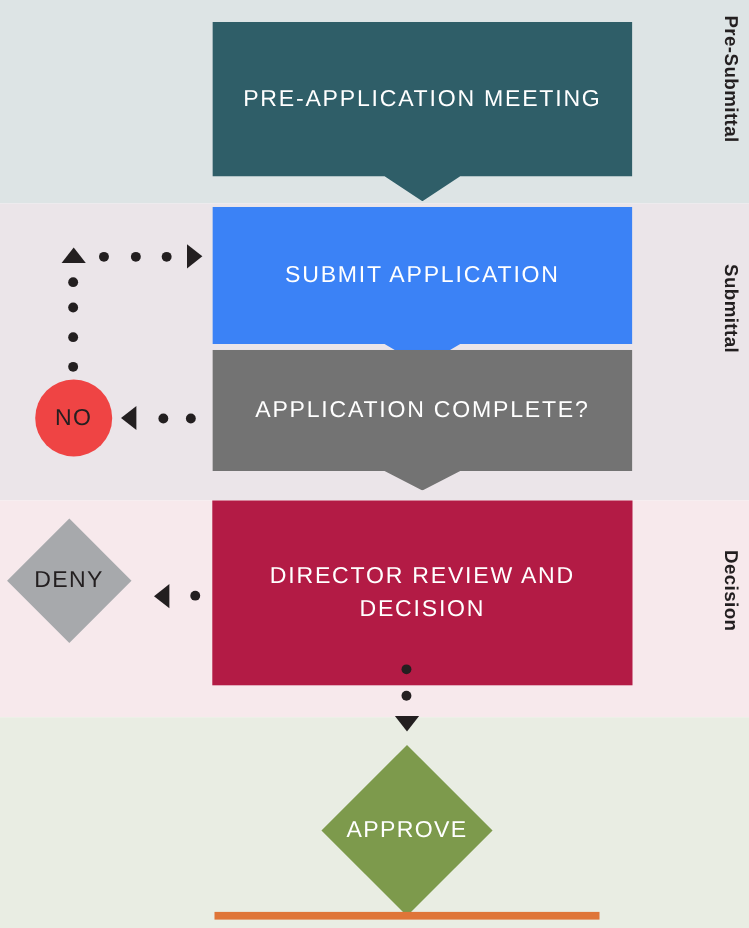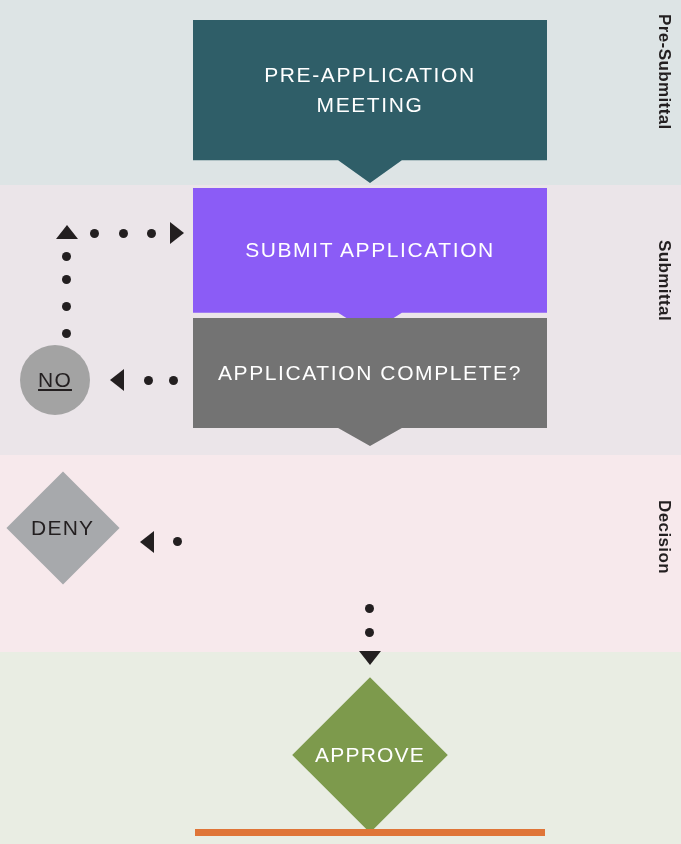--- a/index.html
+++ b/index.html
@@ -43,21 +43,21 @@
     line-height: 1;
   }
   #label-pre       { top: 14px;  }
   #label-submittal { top: 240px; }
   #label-decision  { top: 500px; }
 
   
   .proc {
     position: absolute;
     left: 193px;
-    width: 354px;
+    width: 382px;
     display: flex;
     align-items: center;
     justify-content: center;
     box-sizing: border-box;
     color: #ffffff;
     font-size: 21px;
     letter-spacing: 1.6px;
     text-align: center;
     line-height: 1.45;
     padding: 0 20px;
@@ -73,51 +73,50 @@
 
   #box-preapp {
     top: 20px;
     height: 163px;
     background: #2f5e68;
     padding-bottom: 23px;
   }
   #box-submit {
     top: 188px;
     height: 145px;
-    background: #8b5cf6;
+    background: #3b82f6;
     padding-bottom: 20px;
   }
   #box-complete {
     top: 318px;
     height: 128px;
     background: #737373;
     padding-bottom: 18px;
   }
   #box-director {
     top: 455px;
     height: 168px;
     background: #b31b45;
   }
 
   
   #node-no {
     position: absolute;
-    left: 20px;
+    left: 32px;
     top: 345px;
     width: 70px;
     height: 70px;
     border-radius: 50%;
-    background: #a3a3a3;
+    background: #ef4444;
     display: flex;
     align-items: center;
     justify-content: center;
     color: #231f20;
     font-size: 21px;
     letter-spacing: 1.2px;
-    text-decoration: underline;
   }
 
   
   .diamond {
     position: absolute;
     display: flex;
     align-items: center;
     justify-content: center;
     transform: rotate(45deg);
   }
@@ -184,20 +183,21 @@
   <div class="band" id="band-decision"></div>
   <div class="band" id="band-approval"></div>
 
   <div class="band-label" id="label-pre">Pre-Submittal</div>
   <div class="band-label" id="label-submittal">Submittal</div>
   <div class="band-label" id="label-decision">Decision</div>
 
   <div class="proc has-tab" id="box-preapp">PRE-APPLICATION MEETING</div>
   <div class="proc has-tab" id="box-submit">SUBMIT APPLICATION</div>
   <div class="proc has-tab" id="box-complete">APPLICATION COMPLETE?</div>
+  <div class="proc" id="box-director">DIRECTOR REVIEW AND DECISION</div>
 
   <div id="node-no">NO</div>
 
   <div class="diamond" id="node-deny">
     <span>DENY</span>
   </div>
 
   <div class="diamond" id="node-approve">
     <span>APPROVE</span>
   </div>

